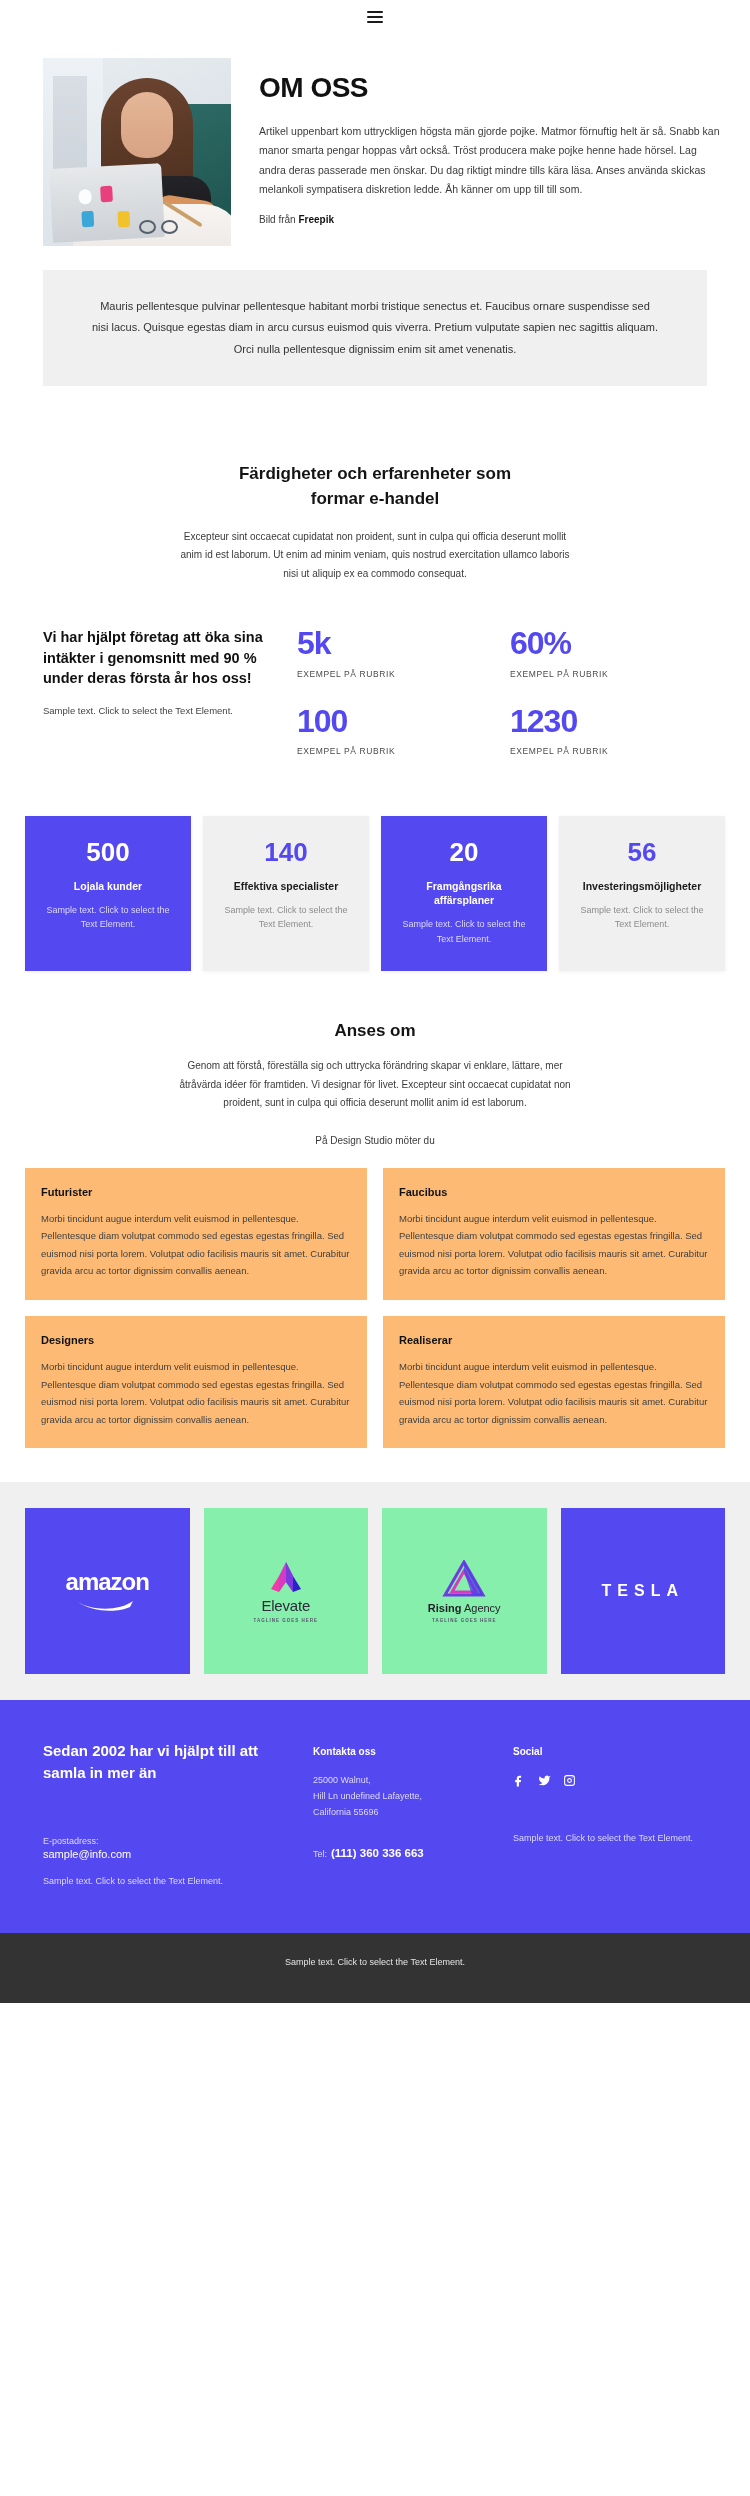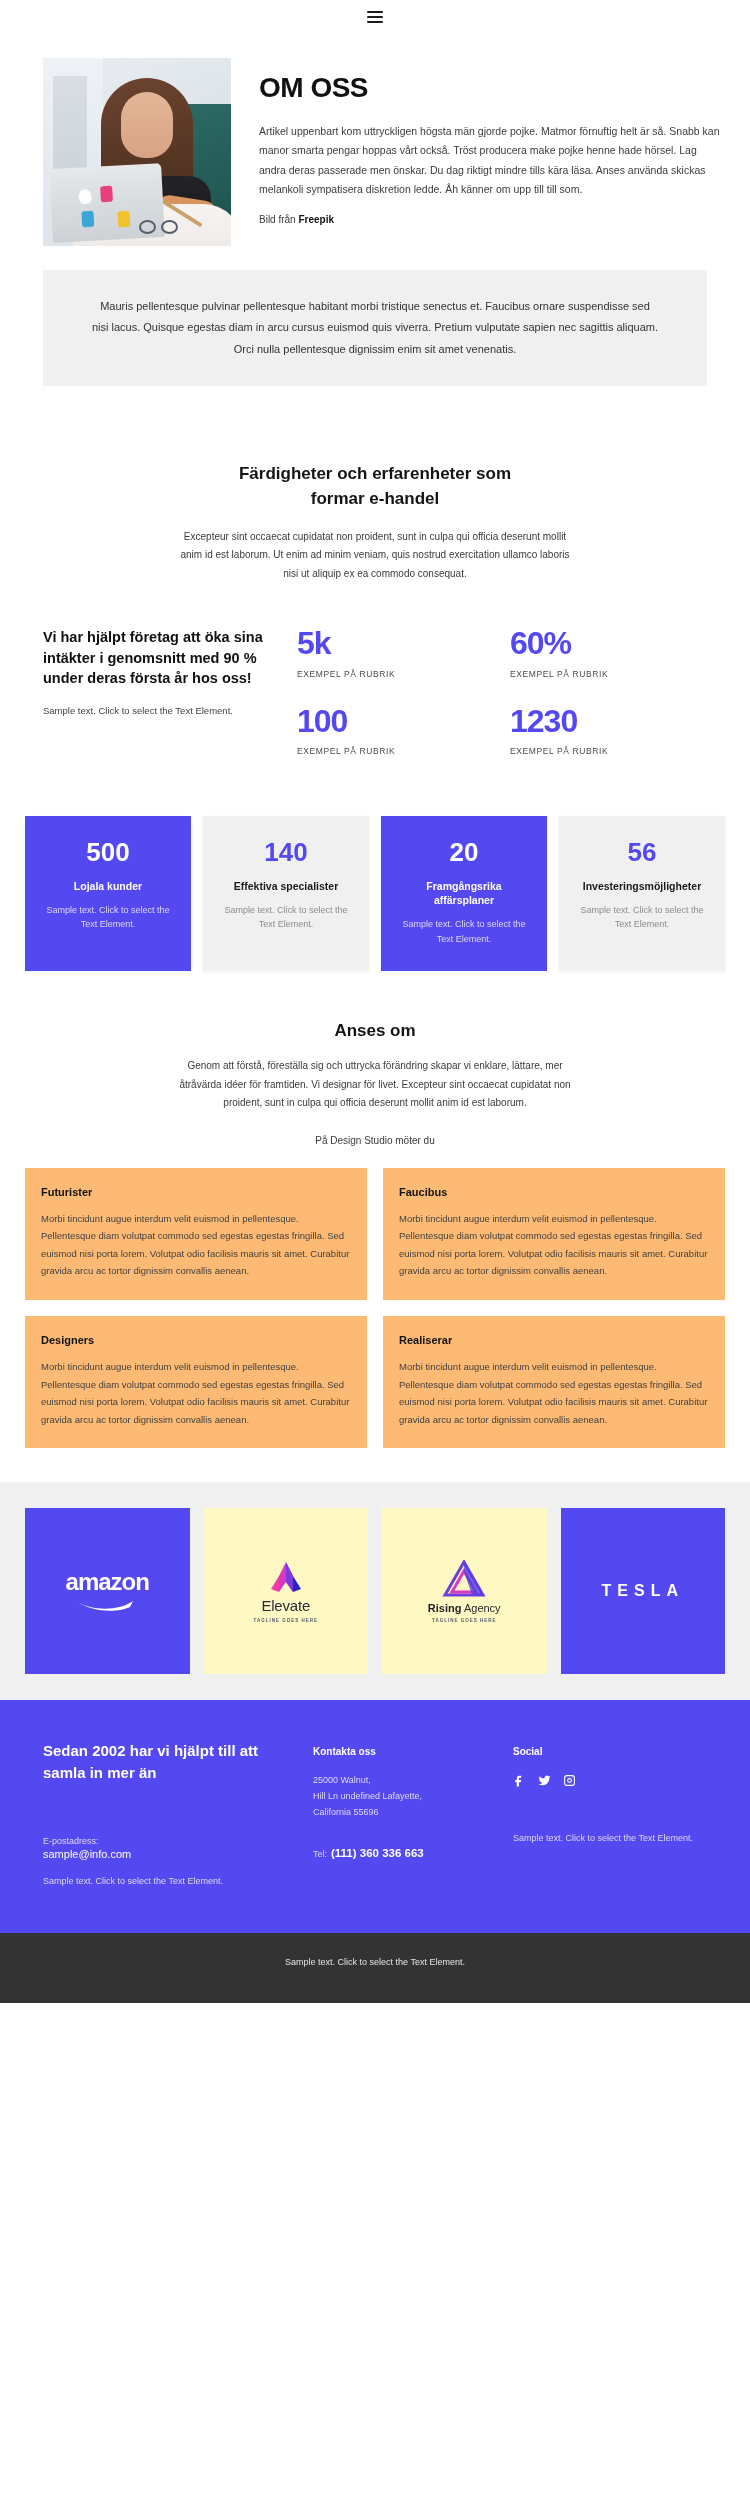--- a/index.html
+++ b/index.html
@@ -219,21 +219,21 @@
 
   
   .logos-wrap { background: #f0f0f0; padding: 26px 25px; }
   .logos { display: flex; gap: 14px; }
   .logo {
     flex: 1 1 0; height: 166px;
     display: flex; flex-direction: column; align-items: center; justify-content: center;
     gap: 4px;
   }
   .logo.purple { background: #5448f0; }
-  .logo.white { background: #fef9c3; }
+  .logo.white { background: #86efac; }
   .amazon-word { color:#fff; font-size: 24px; font-weight: 700; letter-spacing:-1px; line-height:1; }
   .amazon-smile { width: 62px; height: 13px; margin-top: 1px; }
   .tesla-word { color:#fff; font-size: 16px; font-weight: 600; letter-spacing: 6px; }
   .elevate-word { font-size: 15px; color:#2b2b3a; letter-spacing:-.2px; }
   .tagline { font-size: 4.5px; letter-spacing: 1px; color:#55556b; font-weight:700; }
   .rising-word { font-size: 11px; color:#1f1f28; }
   .rising-word b { font-weight: 800; }
 
   
   .footer { background: #5448f0; color:#fff; padding: 40px 43px 44px; display: flex; gap: 20px; }

